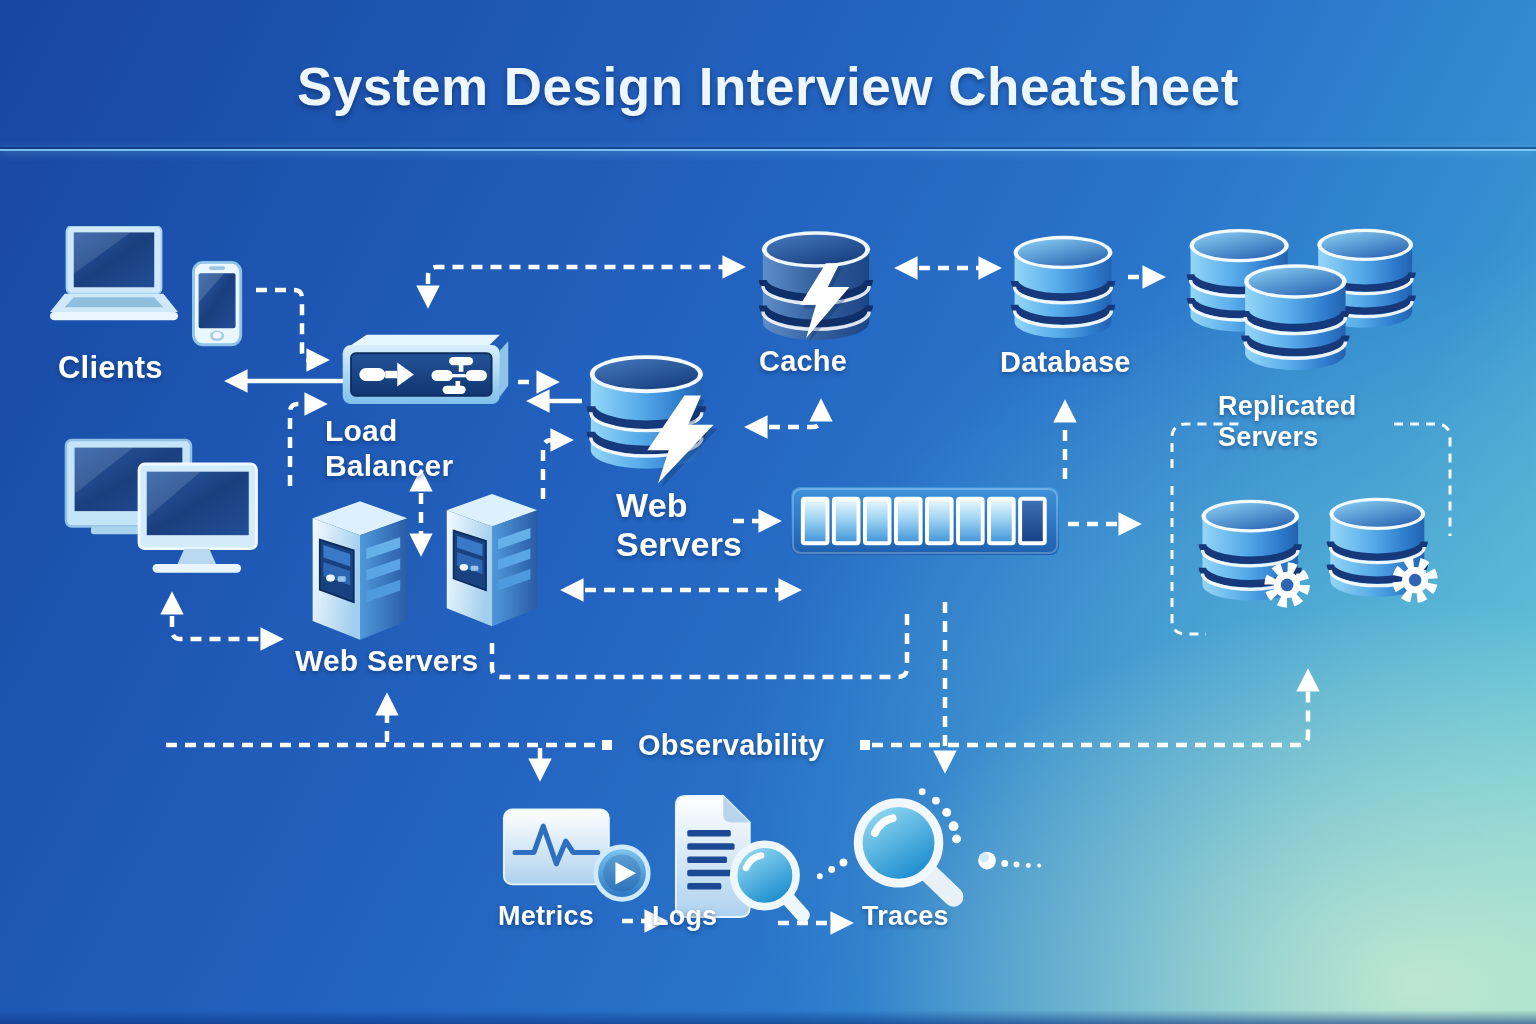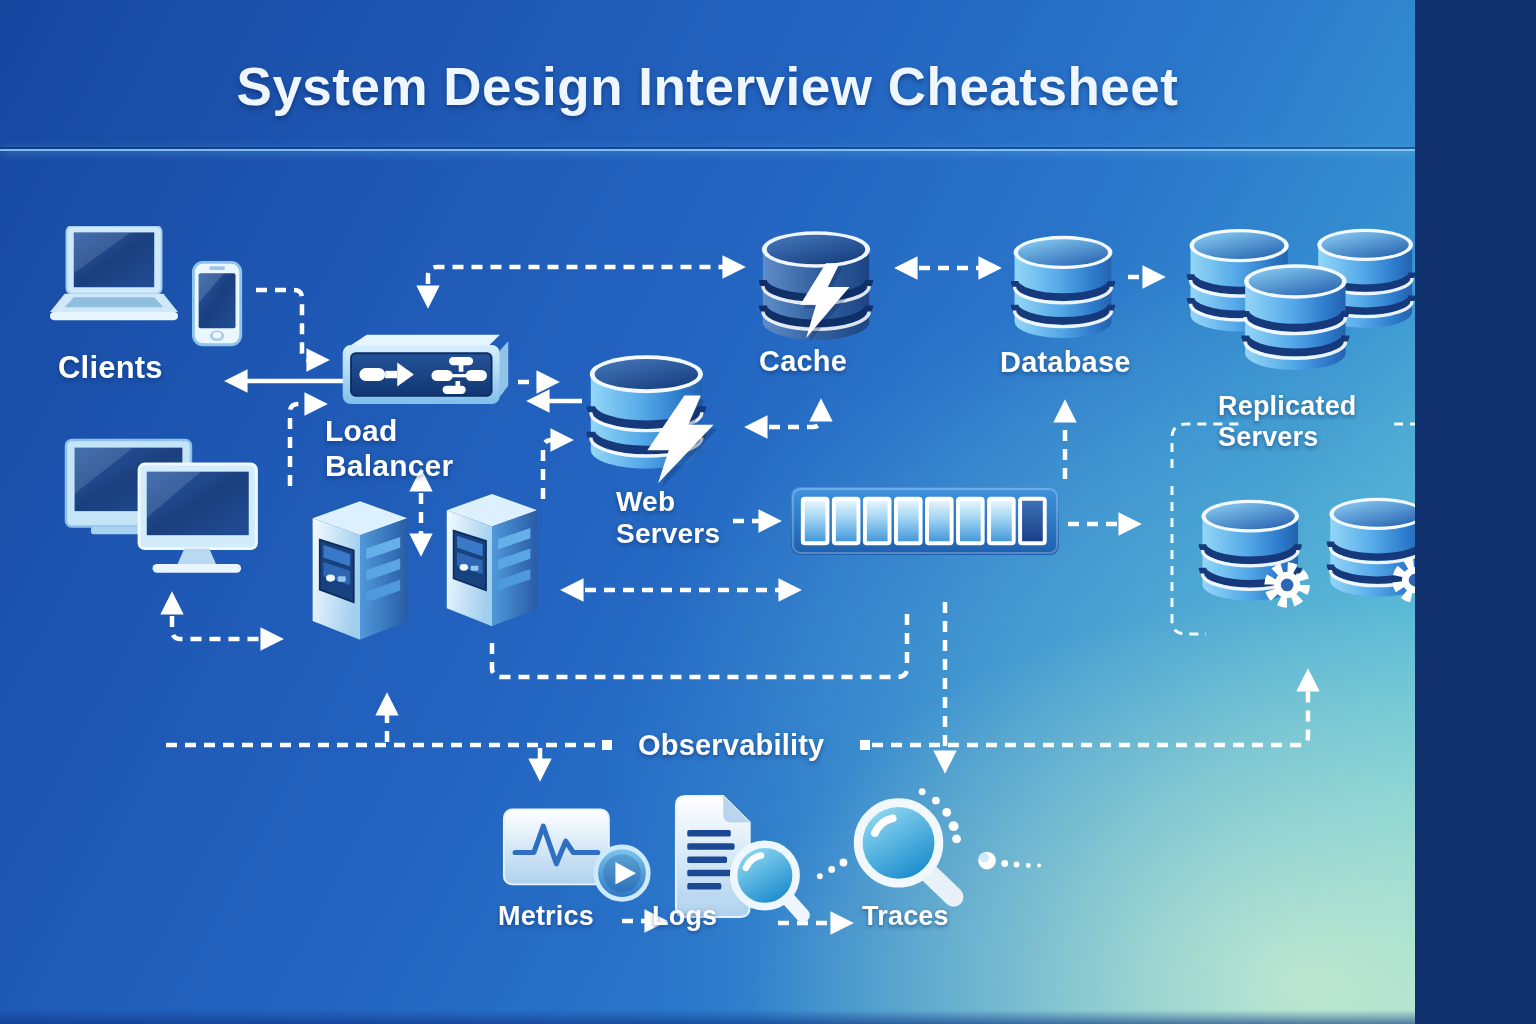--- a/index.html
+++ b/index.html
@@ -1,16 +1,16 @@
 <!DOCTYPE html>
 <html><head>
 <meta charset="utf-8">
 <style>
   html,body{margin:0;padding:0;background:#10316e;}
-  .stage{position:relative;width:1415px;height:1024px;overflow:hidden;
+  .stage{position:relative;width:1536px;height:1024px;overflow:hidden;
     font-family:"Liberation Sans",sans-serif;
     background:
       radial-gradient(1000px 700px at 92% 96%, rgba(228,246,205,.70), rgba(228,246,205,0) 55%),
       radial-gradient(1400px 900px at 104% 78%, rgba(108,206,216,.60), rgba(108,206,216,0) 62%),
       radial-gradient(900px 560px at 86% 58%, rgba(86,164,212,.35), rgba(86,164,212,0) 60%),
       linear-gradient(118deg,#17479f 0%,#1e58b4 25%,#2365c1 45%,#2a76ca 62%,#3590d0 78%,#55b8d6 92%,#7fd2cf 100%);
   }
   .title{position:absolute;left:0;top:56px;width:100%;text-align:center;
     font-size:53px;font-weight:700;letter-spacing:.5px;color:#eef6ff;
     text-shadow:0 3px 5px rgba(8,38,92,.5);}
@@ -328,29 +328,30 @@
     <circle cx="178" cy="86" r="9" fill="#ffffff"></circle>
     <circle cx="175" cy="83" r="5" fill="#cfe9f8"></circle>
     <circle cx="196" cy="89" r="3.5" fill="#ffffff"></circle>
     <circle cx="208" cy="90" r="3" fill="#ffffff"></circle>
     <circle cx="220" cy="91" r="2.5" fill="#ffffff"></circle>
     <circle cx="231" cy="91" r="2" fill="#ffffff"></circle>
   </svg>
 
   <div class="lbl" style="left:58px;top:350px;width:125px;font-size:31px">Clients</div>
   <div class="lbl" style="left:325px;top:414px;width:205px;font-size:30px">Load Balancer</div>
-  <div class="lbl" style="left:616px;top:486px;width:120px;font-size:28px;text-align:left">
+  <div class="lbl" style="left:616px;top:486px;width:120px;font-size:34px;text-align:left">
     <span style="display:block">Web</span>
     <span style="display:block">Servers</span>
   </div>
   <div class="lbl" style="left:759px;top:345px;width:120px;font-size:29px">Cache</div>
   <div class="lbl" style="left:1000px;top:346px;width:130px;font-size:29px">Database</div>
   <div class="lbl" style="left:1218px;top:391px;width:185px;font-size:27px">
     <span style="display:block">Replicated</span>
     <span style="display:block">Servers</span>
   </div>
+  <div class="lbl" style="left:295px;top:644px;width:190px;font-size:30px">Web Servers</div>
   <div class="lbl" style="left:638px;top:729px;width:210px;font-size:29px">Observability</div>
   <div class="lbl" style="left:498px;top:901px;width:115px;font-size:27px">Metrics</div>
   <div class="lbl" style="left:652px;top:901px;width:100px;font-size:27px">Logs</div>
   <div class="lbl" style="left:862px;top:901px;width:110px;font-size:27px">Traces</div>
 
   <div class="bottom-band"></div>
 </div>
 
 </body></html>

